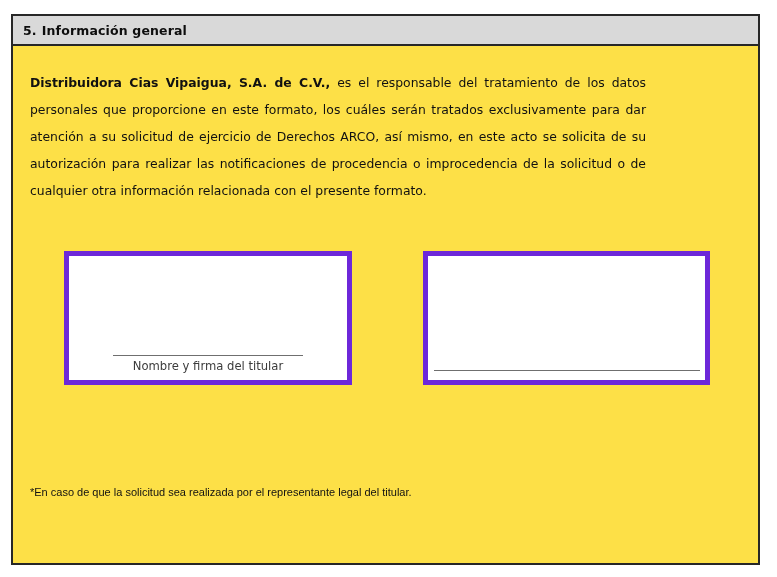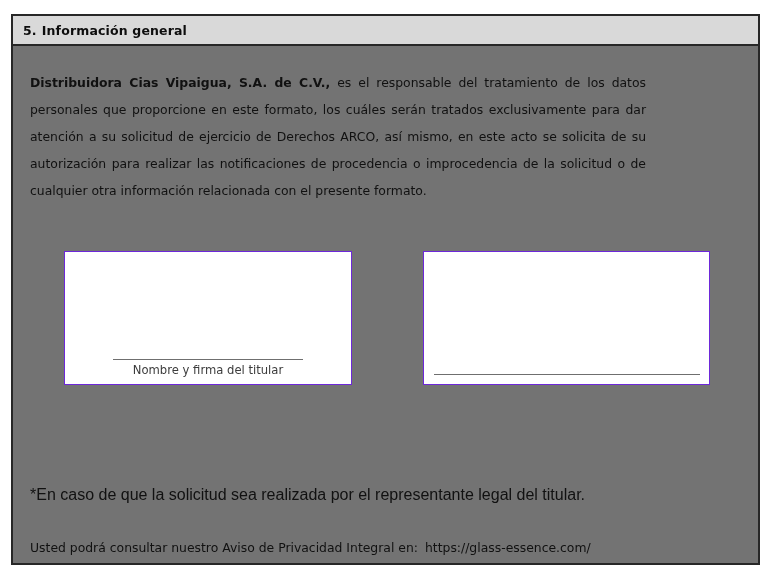--- a/index.html
+++ b/index.html
@@ -22,21 +22,21 @@
   }
 
   
   .form-table {
     position: absolute;
     left: 11px;
     top: 14px;
     width: 749px;
     border: 2px solid #272727;
     box-sizing: border-box;
-    background: #737373;
+    background: #fde047;
   }
 
   
   .section-header {
     height: 30px;
     background: #d9d9d9;
     border-bottom: 2px solid #272727;
     display: flex;
     align-items: center;
     padding-left: 10px;
@@ -80,21 +80,21 @@
   
   .signature-row {
     position: absolute;
     left: 0;
     top: 0;
     width: 100%;
     height: 0;
   }
   .sig-box {
     position: absolute;
-    border: 1px solid #6d28d9;
+    border: 5px solid #6d28d9;
     box-sizing: border-box;
     background: #ffffff;
   }
   .sig-box-left {
     left: 51px;
     top: 205px;
     width: 288px;
     height: 134px;
   }
   .sig-box-right {
@@ -126,21 +126,21 @@
     white-space: nowrap;
     line-height: 15px;
   }
 
   
   .footnote {
     position: absolute;
     left: 17px;
     top: 440px;
     font-family: "Liberation Sans", sans-serif;
-    font-size: 16px;
+    font-size: 11px;
     color: #111111;
     white-space: nowrap;
   }
 
   
   .privacy-line {
     position: absolute;
     left: 17px;
     top: 494px;
     font-family: "DejaVu Sans", sans-serif;
@@ -181,18 +181,17 @@
         <div class="sig-box sig-box-right">
           <div class="sig-inner">
             <div class="sig-rule"></div>
           </div>
         </div>
 
       </div>
 
       <div class="footnote">*En caso de que la solicitud sea realizada por el representante legal del titular.</div>
 
-      <div class="privacy-line"><span>Usted podrá consultar nuestro Aviso de Privacidad Integral en:</span><span class="url">https://glass-essence.com/</span></div>
 
     </div>
   </div>
 
 </div>
 
 </body></html>

